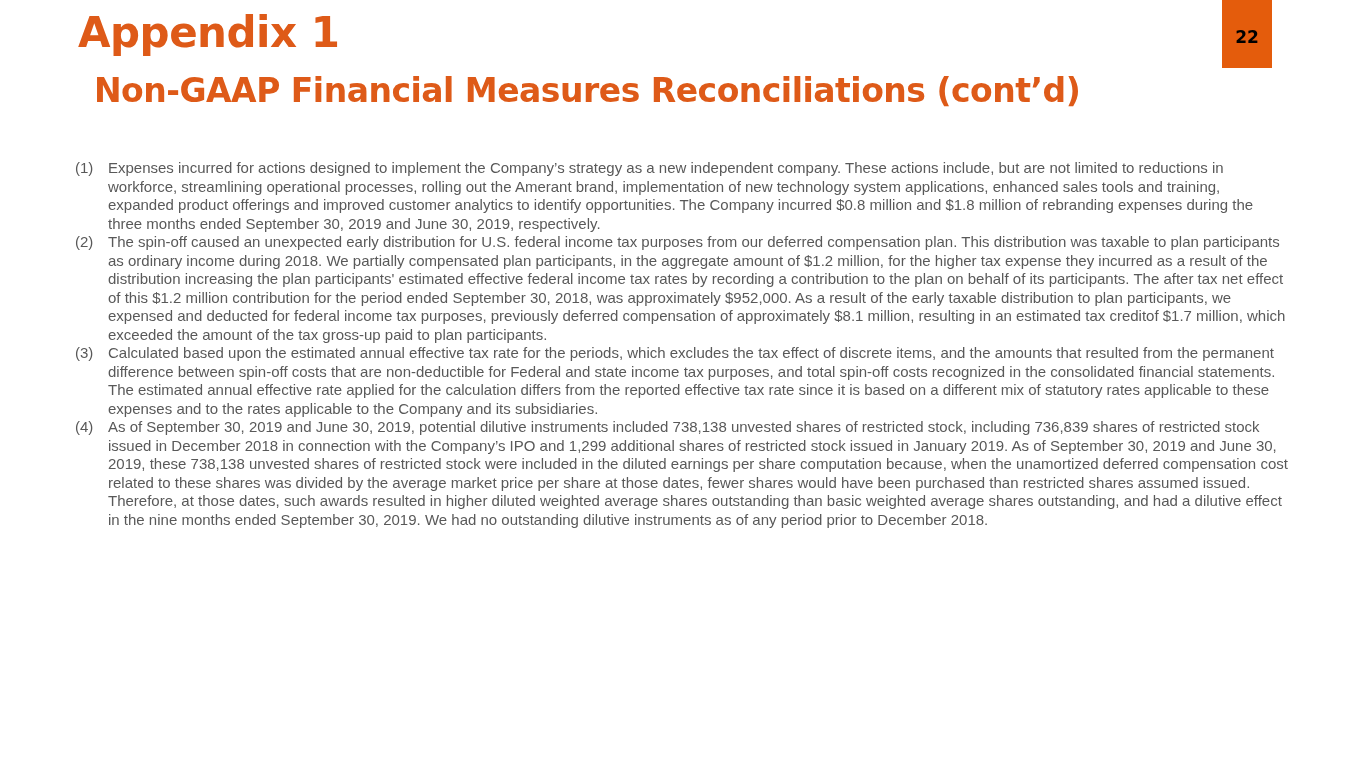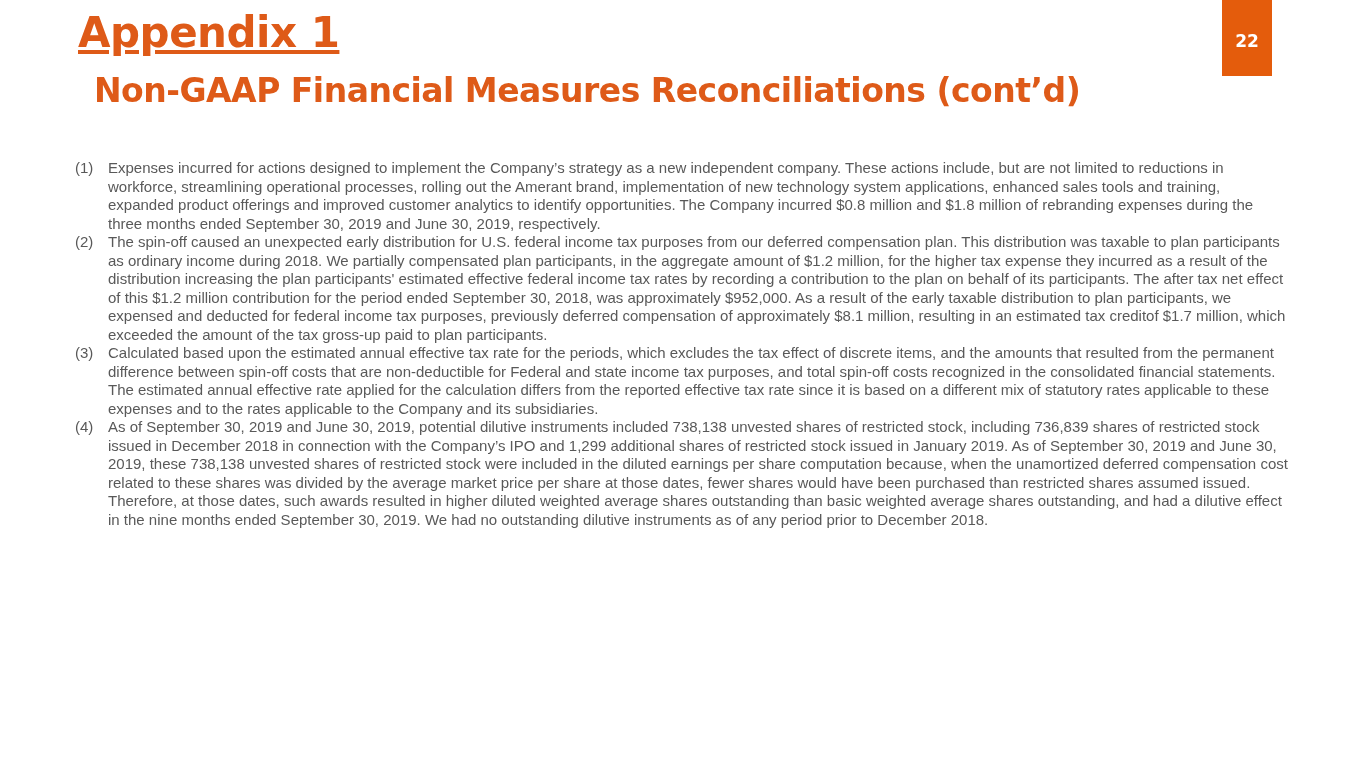--- a/index.html
+++ b/index.html
@@ -22,39 +22,38 @@
     right: 160px;
   }
   .page-title {
     font-family: "DejaVu Sans", sans-serif;
     font-weight: bold;
     font-size: 42px;
     line-height: 46px;
     letter-spacing: -0.5px;
     color: var(--accent, #de5a18);
     margin: 0;
-    text-decoration: underline;
   }
   .page-subtitle {
     font-family: "DejaVu Sans", sans-serif;
     font-weight: bold;
     font-size: 33px;
     line-height: 38px;
     letter-spacing: -0.5px;
     color: var(--accent, #de5a18);
     margin: 16px;
   }
   .page-number-badge {
     position: absolute;
     left: 1222px;
     top: 0;
     width: 50px;
-    height: 76px;
+    height: 68px;
     background: var(--badge, #e45c0c);
-    color: #ffffff;
+    color: #000000;
     font-family: "DejaVu Sans", sans-serif;
     font-weight: bold;
     font-size: 17px;
     display: flex;
     align-items: center;
     justify-content: center;
     padding-top: 6px;
     box-sizing: border-box;
   }
   .footnotes {

